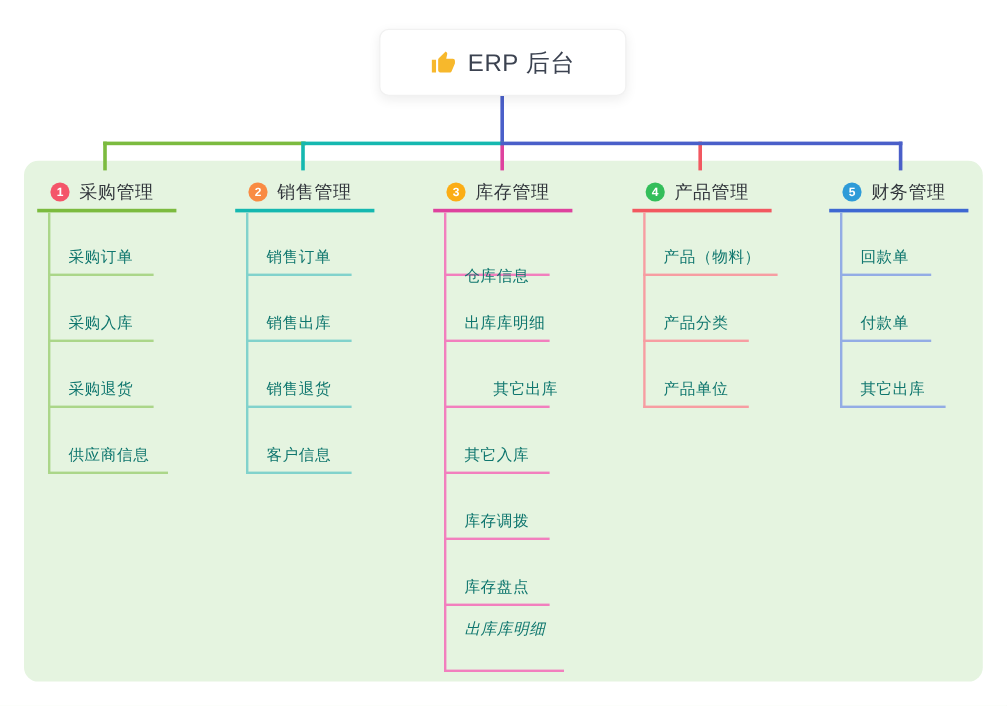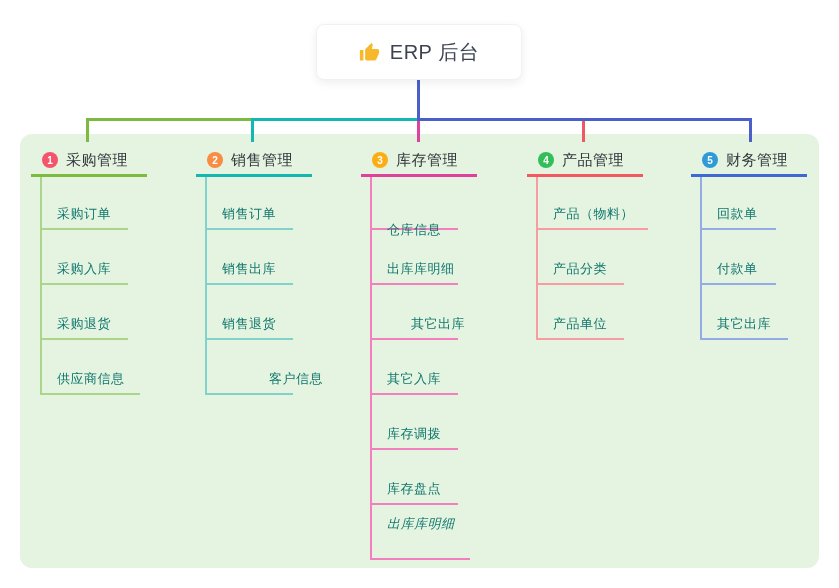--- a/index.html
+++ b/index.html
@@ -94,21 +94,21 @@
       <div class="child-node" style="left: 57px; top: 261px;">采购入库</div>
       <div class="child-node" style="left: 57px; top: 316px;">采购退货</div>
       <div class="child-node" style="left: 57px; top: 371px;">供应商信息</div>
       <div class="branch-header" style="left: 207px; top: 148px;">
         <span class="badge" style="background: rgb(249, 139, 67);">2</span>
         <span class="branch-title">销售管理</span>
       </div>
       <div class="child-node" style="left: 222px; top: 206px;">销售订单</div>
       <div class="child-node" style="left: 222px; top: 261px;">销售出库</div>
       <div class="child-node" style="left: 222px; top: 316px;">销售退货</div>
-      <div class="child-node" style="left: 222px; top: 371px; margin-left: 47px;">客户信息</div>
+      <div class="child-node" style="left: 222px; top: 371px;">客户信息</div>
       <div class="branch-header" style="left: 372px; top: 148px;">
         <span class="badge" style="background: rgb(251, 173, 21);">3</span>
         <span class="branch-title">库存管理</span>
       </div>
       <div class="child-node" style="left: 387px; top: 222px;">仓库信息</div>
       <div class="child-node" style="left: 387px; top: 261px;">出库库明细</div>
       <div class="child-node" style="left: 387px; top: 316px; margin-left: 24px;">其它出库</div>
       <div class="child-node" style="left: 387px; top: 371px;">其它入库</div>
       <div class="child-node" style="left: 387px; top: 426px;">库存调拨</div>
       <div class="child-node" style="left: 387px; top: 481px;">库存盘点</div>

